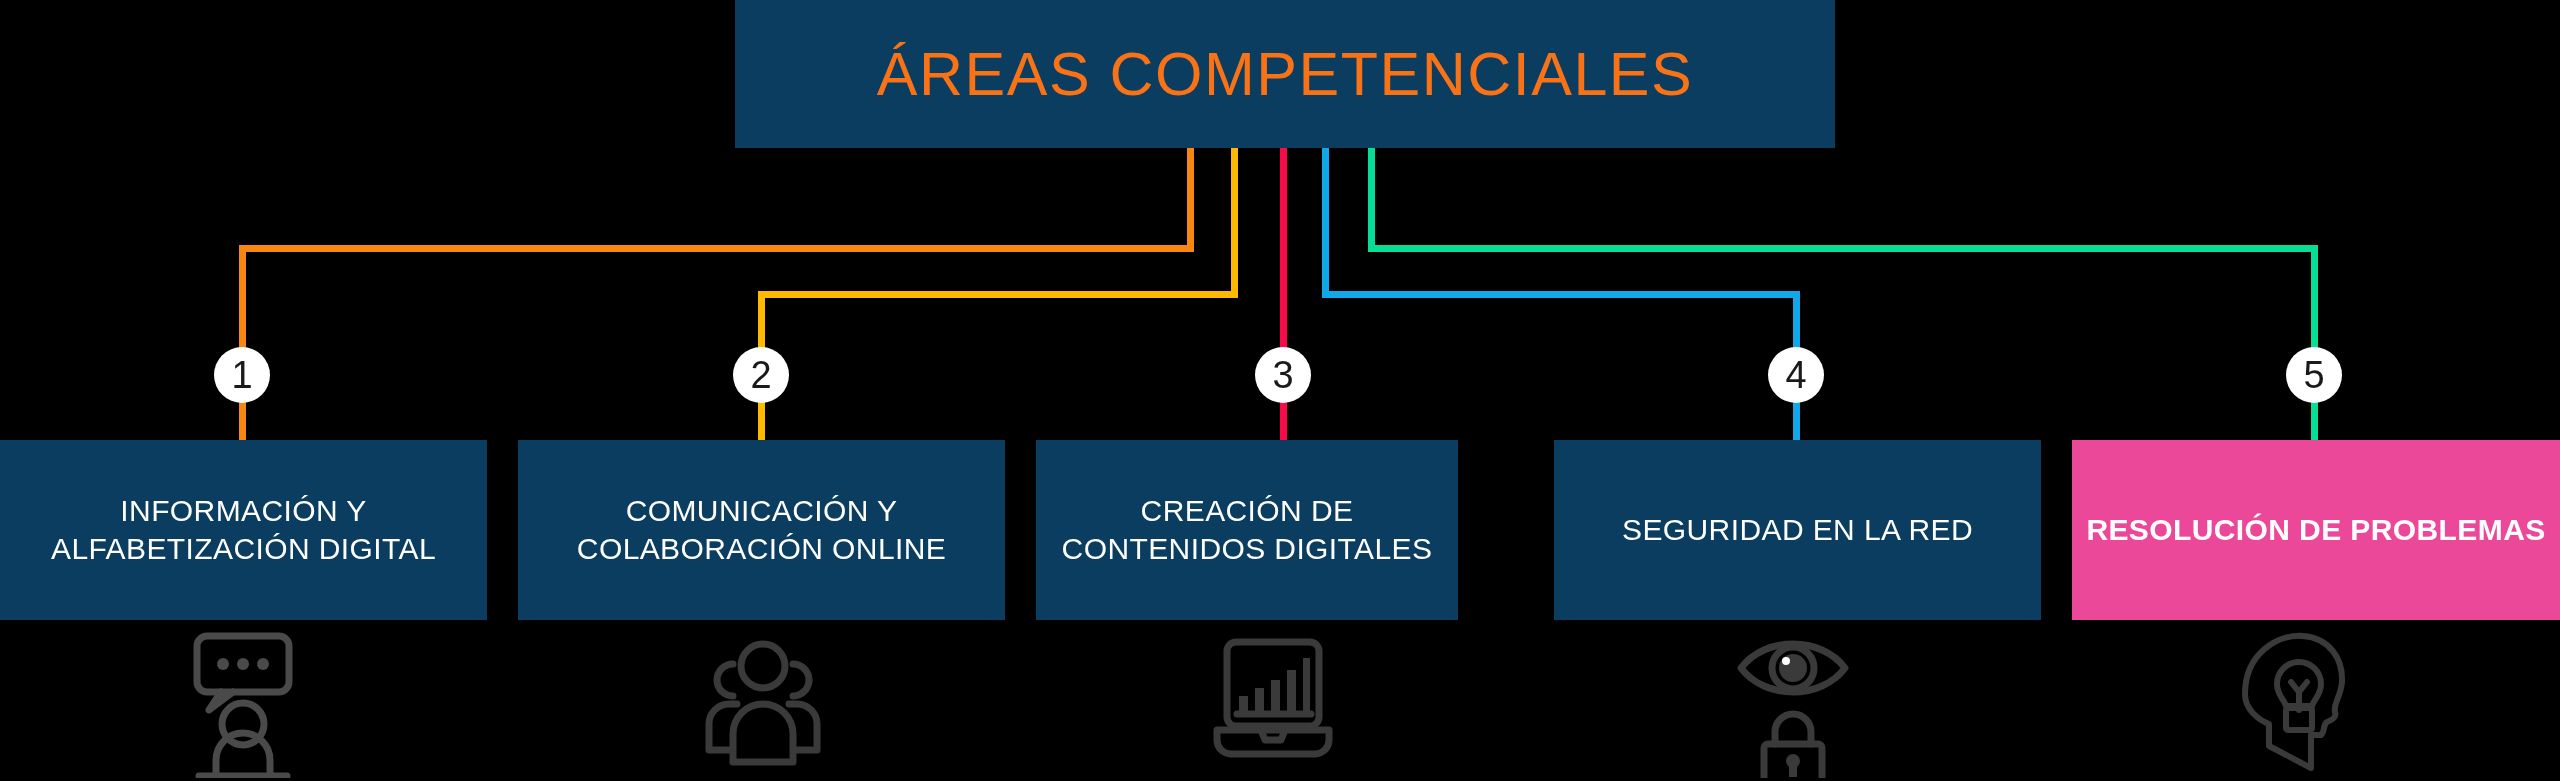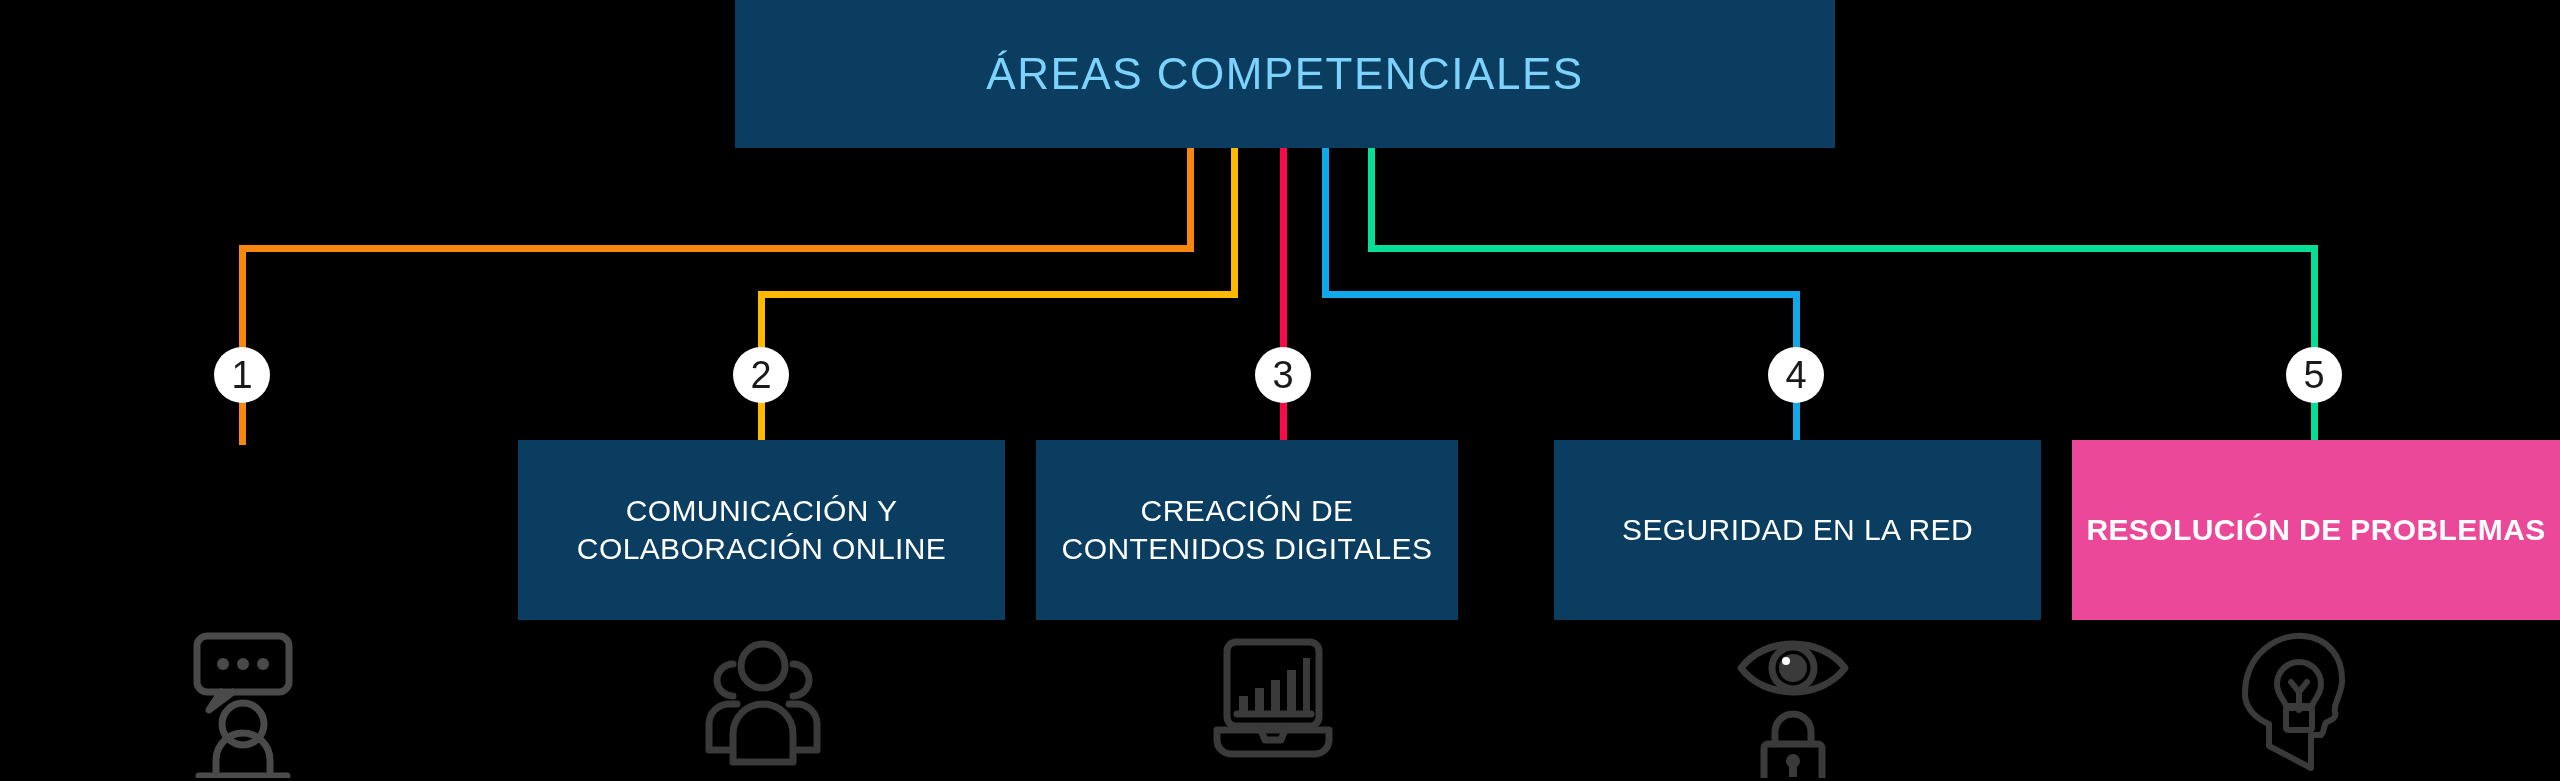--- a/index.html
+++ b/index.html
@@ -24,22 +24,22 @@
     left: 735px;
     top: 0px;
     width: 1100px;
     height: 148px;
     background: #0A3D60;
     display: flex;
     align-items: center;
     justify-content: center;
   }
   .title-text {
-    color: #7dd3fc;
-    font-size: 44px;
+    color: #f97316;
+    font-size: 61px;
     letter-spacing: 1.5px;
     font-weight: 400;
     white-space: nowrap;
   }
 
   
   .conn {
     position: absolute;
   }
   .v-seg { width: 7px; }
@@ -137,20 +137,24 @@
   <div class="num-badge" style="left:1255px; top:347px;">
     <span>3</span>
   </div>
   <div class="num-badge" style="left:1768px; top:347px;">
     <span>4</span>
   </div>
   <div class="num-badge" style="left:2286px; top:347px;">
     <span>5</span>
   </div>
 
+  <div class="area-box" style="left: 0px; width: 487px; background: rgb(10, 61, 96);">
+    <div class="area-label">INFORMACIÓN Y
+ALFABETIZACIÓN DIGITAL</div>
+  </div>
   <div class="area-box" style="left: 518px; width: 487px; background: rgb(10, 61, 96);">
     <div class="area-label">COMUNICACIÓN Y
 COLABORACIÓN ONLINE</div>
   </div>
   <div class="area-box" style="left: 1036px; width: 422px; background: rgb(10, 61, 96);">
     <div class="area-label">CREACIÓN DE
 CONTENIDOS DIGITALES</div>
   </div>
   <div class="area-box" style="left: 1554px; width: 487px; background: rgb(10, 61, 96); align-items: center;">
     <div class="area-label">SEGURIDAD EN LA RED</div>

